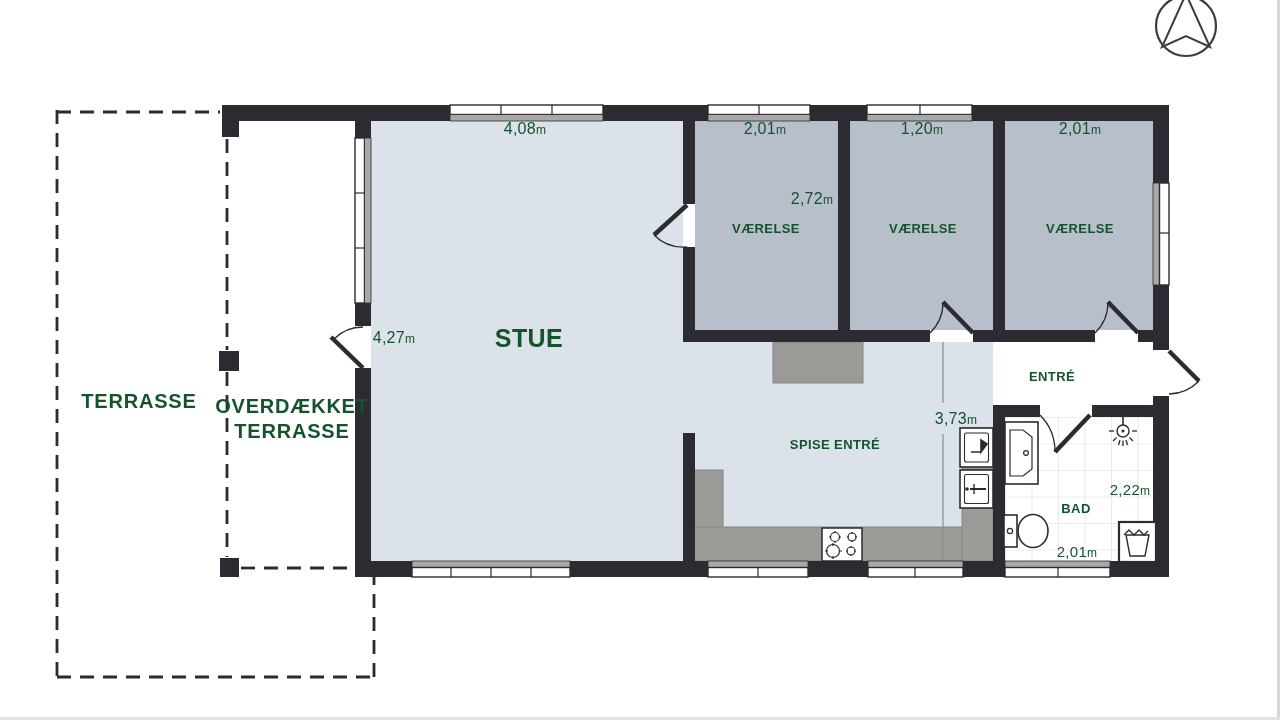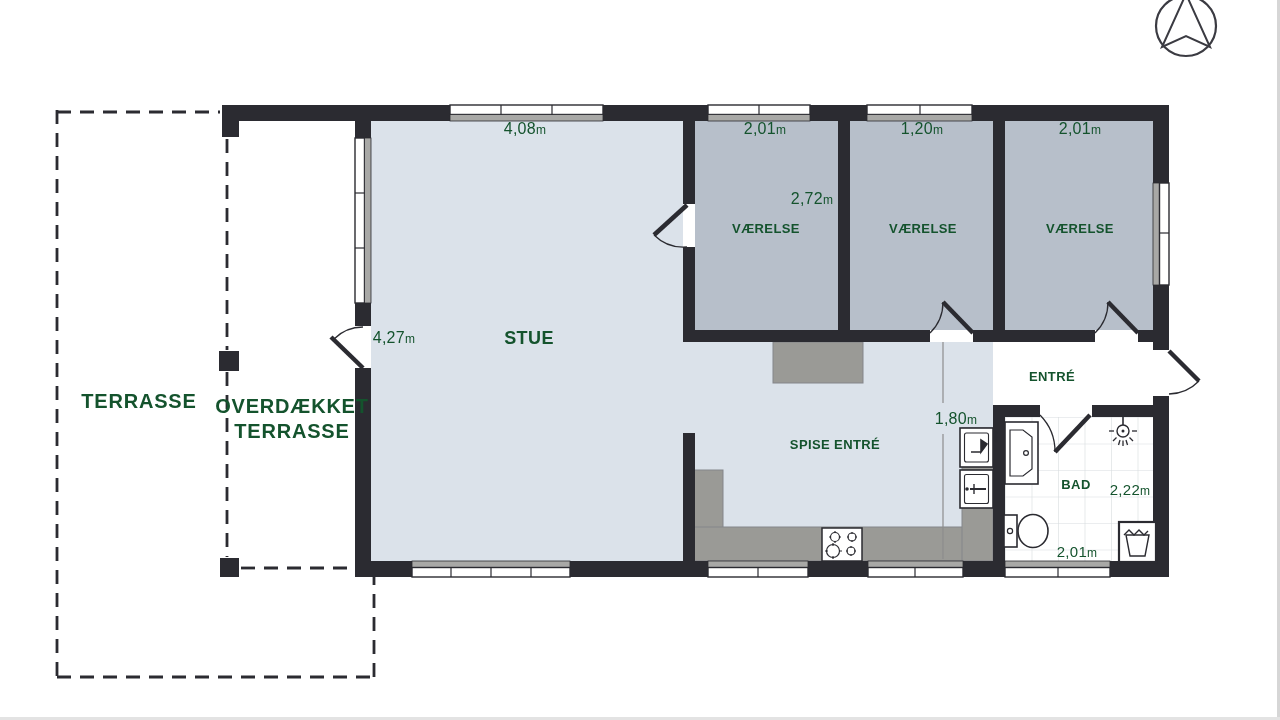--- a/index.html
+++ b/index.html
@@ -1,21 +1,21 @@
 <!DOCTYPE html>
 <html><head>
 <meta charset="utf-8">
 <style>
   html,body{margin:0;padding:0;background:#fff;}
   #stage{position:relative;width:1280px;height:720px;background:#ffffff;overflow:hidden;
          font-family:"Liberation Sans",sans-serif;color:#2b2b31;}
   #plan-svg{position:absolute;left:0;top:0;}
   .lbl{position:absolute;transform:translate(-50%,-50%);white-space:nowrap;color:#14532d;}
   .room{font-size:13px;font-weight:700;letter-spacing:.4px;}
-  .big{font-size:18px;}
+  .big{font-size:25px;}
   .area{font-size:20px;font-weight:700;letter-spacing:.8px;}
   .dim{font-size:16px;font-weight:400;letter-spacing:.3px;}
   .small{font-size:15px;}
   .dim .unit{font-size:12px;}
 </style>
 </head>
 <body>
 
 <div id="stage">
 
@@ -232,25 +232,25 @@
 <div class="lbl area" style="left:139px;top:401px">TERRASSE</div>
 <div class="lbl area" style="left:292px;top:406px">OVERDÆKKET</div>
 <div class="lbl area" style="left:292px;top:431px">TERRASSE</div>
 
 <div class="lbl room big" style="left:529px;top:338px">STUE</div>
 <div class="lbl room" style="left:766px;top:228px">VÆRELSE</div>
 <div class="lbl room" style="left:923px;top:228px">VÆRELSE</div>
 <div class="lbl room" style="left:1080px;top:228px">VÆRELSE</div>
 <div class="lbl room" style="left:835px;top:444px">SPISE ENTRÉ</div>
 <div class="lbl room" style="left:1052px;top:376px">ENTRÉ</div>
-<div class="lbl room" style="left:1076px;top:484px">BAD</div>
+<div class="lbl room" style="left:1076px;top:508px">BAD</div>
 
 <div class="lbl dim" style="left:525px;top:129px"><span>4,08</span><span class="unit">m</span></div>
 <div class="lbl dim" style="left:394px;top:338px"><span>4,27</span><span class="unit">m</span></div>
 <div class="lbl dim" style="left:765px;top:129px"><span>2,01</span><span class="unit">m</span></div>
 <div class="lbl dim" style="left:812px;top:199px"><span>2,72</span><span class="unit">m</span></div>
 <div class="lbl dim" style="left:922px;top:129px"><span>1,20</span><span class="unit">m</span></div>
 <div class="lbl dim" style="left:1080px;top:129px"><span>2,01</span><span class="unit">m</span></div>
-<div class="lbl dim" style="left:956px;top:419px"><span>1,80</span><span class="unit">m</span></div>
+<div class="lbl dim" style="left:956px;top:419px"><span>3,73</span><span class="unit">m</span></div>
 <div class="lbl dim small" style="left:1130px;top:489px"><span>2,22</span><span class="unit">m</span></div>
 <div class="lbl dim small" style="left:1077px;top:551px"><span>2,01</span><span class="unit">m</span></div>
 
 </div>
 
 </body></html>

